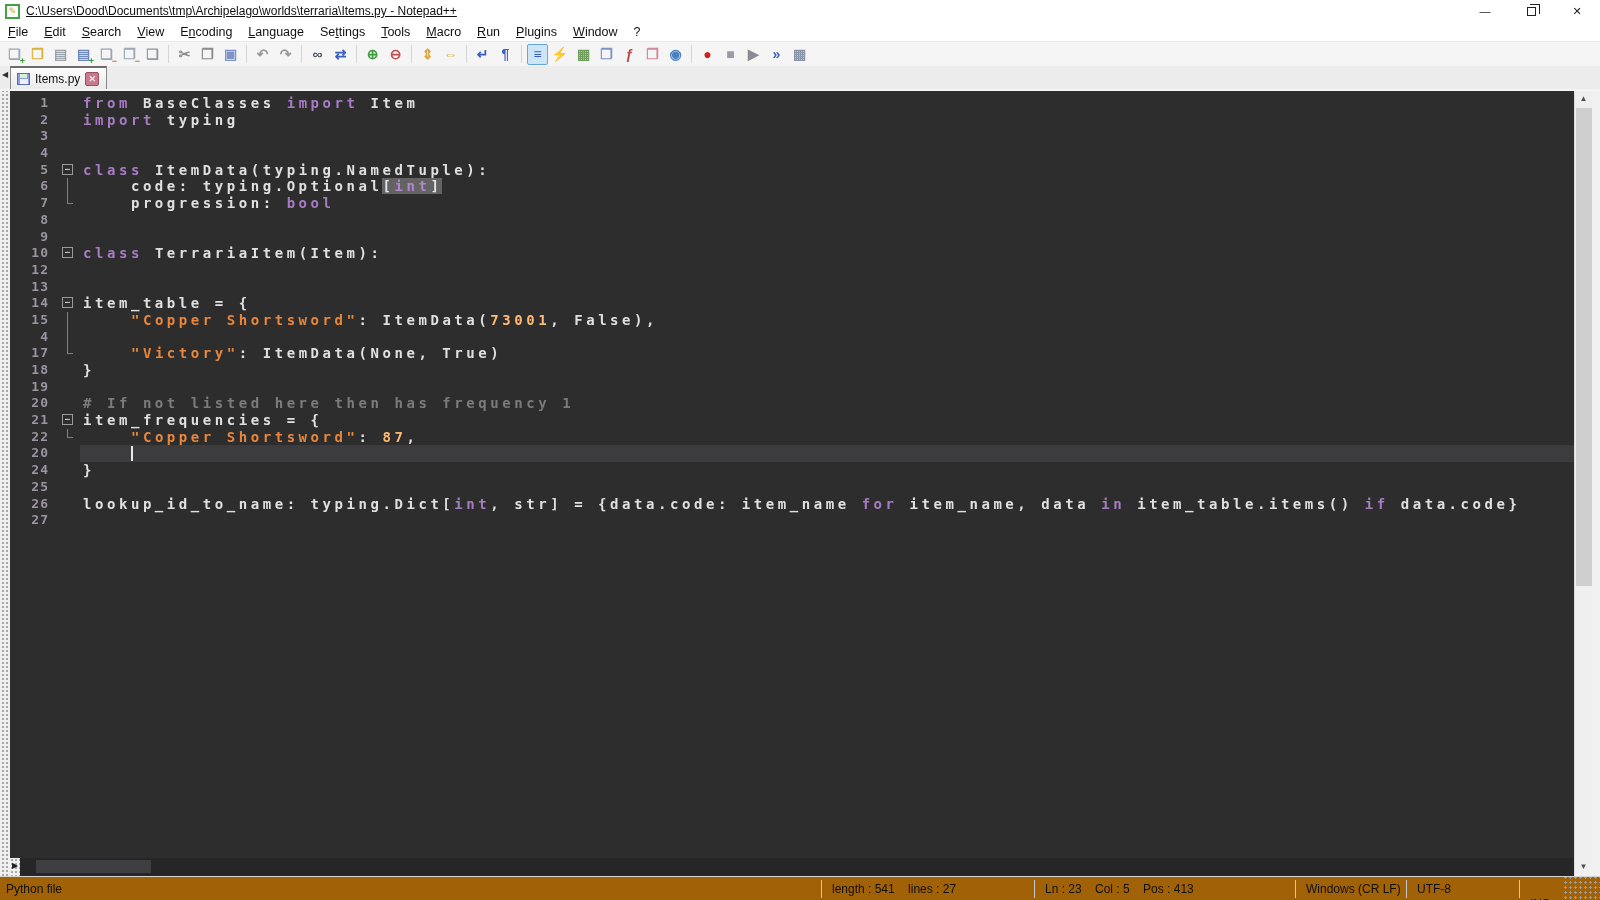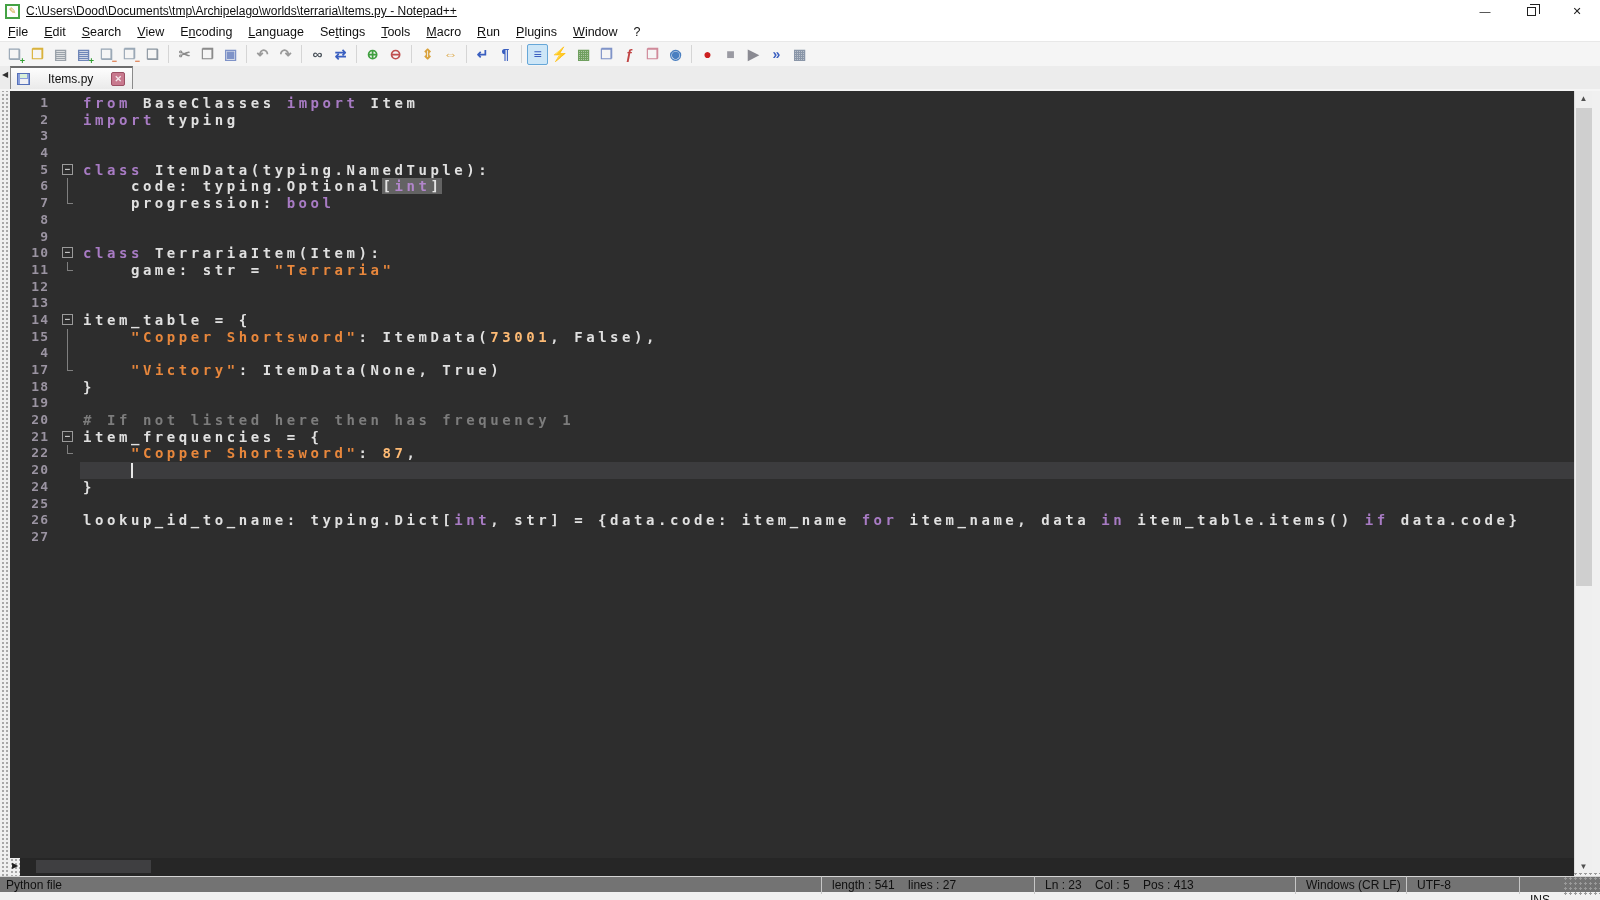--- a/index.html
+++ b/index.html
@@ -31,21 +31,21 @@
   .tb-btn .badge { position:absolute; right:0px; bottom:-1px; font-size:9px; font-weight:bold; }
   .tb-btn.active { background:#cde6f7; border:1px solid #66a7d8; border-radius:2px; }
   .tb-sep { width:1px; height:18px; background:#d5d5d5; margin:0 4px; }
 
   
   .tabrow { height:25px; background:#ececec; display:flex; align-items:flex-end;
     border-bottom:2px solid #f5f5f5; }
   .tab-scroll-left { width:10px; height:25px; font-size:8px; color:#303030; line-height:22px; text-align:center; }
   .tab { height:23px; background:linear-gradient(#fdfdfd,#eaeaea); border:1px solid #8a8a8a;
     border-bottom:none; border-top:2px solid #6d6d6d; display:flex; align-items:center;
-    padding:0 7px 0 6px; gap:18px; }
+    padding:0 7px 0 6px; gap:5px; }
   .tab-save-icon { width:13px; height:12px; background:#8aa0dc; border:1px solid #5570b8; position:relative; }
   .tab-save-icon:before { content:""; position:absolute; left:2px; top:0; width:7px; height:4px; background:#d8f0d8; }
   .tab-save-icon:after { content:""; position:absolute; left:2px; bottom:0; width:8px; height:5px; background:#f0f0f4; }
   .tab-label { font-size:12px; color:#101010; }
   .tab-close { width:14px; height:14px; background:#c8798e; border:1px solid #9c5064; border-radius:2px;
     color:#f3e6ea; font-size:9px; font-weight:bold; line-height:12px; text-align:center; }
 
   
   .main { display:flex; height:785px; }
   .grip-col { width:10px; background:#f0f0f0;
@@ -81,21 +81,21 @@
   .hscroll-track { flex:1; background:#262626; position:relative; }
   .hscroll-thumb { position:absolute; left:16px; top:2px; width:115px; height:13px; background:#3f3f41; }
 
   .vscroll { width:18px; background:#efefef; display:flex; flex-direction:column; border-left:1px solid #dcdcdc; }
   .vs-arrow { height:17px; text-align:center; font-size:8px; line-height:16px; color:#505050; }
   .vs-track { flex:1; position:relative; }
   .vs-thumb { position:absolute; left:1px; top:0px; width:16px; height:478px; background:#cfcfcf; }
   .right-pad { width:8px; background:#f0f0f0; }
 
   
-  .statusbar { height:16px; background:#737373; border-top:1px solid #d4d4d4; display:flex;
+  .statusbar { height:24px; background:#a16207; border-top:1px solid #d4d4d4; display:flex;
     align-items:center; font-size:12px; color:#101010; }
   .sb-cell { height:18px; line-height:18px; white-space:pre; overflow:hidden; }
   .sb-doctype { flex:1; padding-left:6px; }
   .sb-sep { width:1px; height:18px; background:#c6c6c6; }
   .sb-len { width:212px; padding-left:10px; }
   .sb-pos { width:260px; padding-left:10px; }
   .sb-eol { width:110px; padding-left:10px; }
   .sb-enc { width:112px; padding-left:10px; }
   .sb-ins { width:44px; padding-left:10px;margin-top:30px; }
   .sb-grip { width:36px; height:24px;
@@ -307,27 +307,20 @@
           <span class="codecell"></span>
         </div>
         <div class="row">
           <span class="ln">10</span>
           <span class="foldcell">
             <span class="fold-box">−</span>
           </span>
           <span class="codecell"><span class="tok-kw">class</span><span class="tok-df"> TerrariaItem(Item):</span></span>
         </div>
         <div class="row">
-          <span class="ln">11</span>
-          <span class="foldcell">
-            <span class="fold-end"></span>
-          </span>
-          <span class="codecell"><span class="tok-df">    game: str = </span><span class="tok-str">"Terraria"</span></span>
-        </div>
-        <div class="row">
           <span class="ln">12</span>
           <span class="foldcell"></span>
           <span class="codecell"></span>
         </div>
         <div class="row">
           <span class="ln">13</span>
           <span class="foldcell"></span>
           <span class="codecell"></span>
         </div>
         <div class="row">

